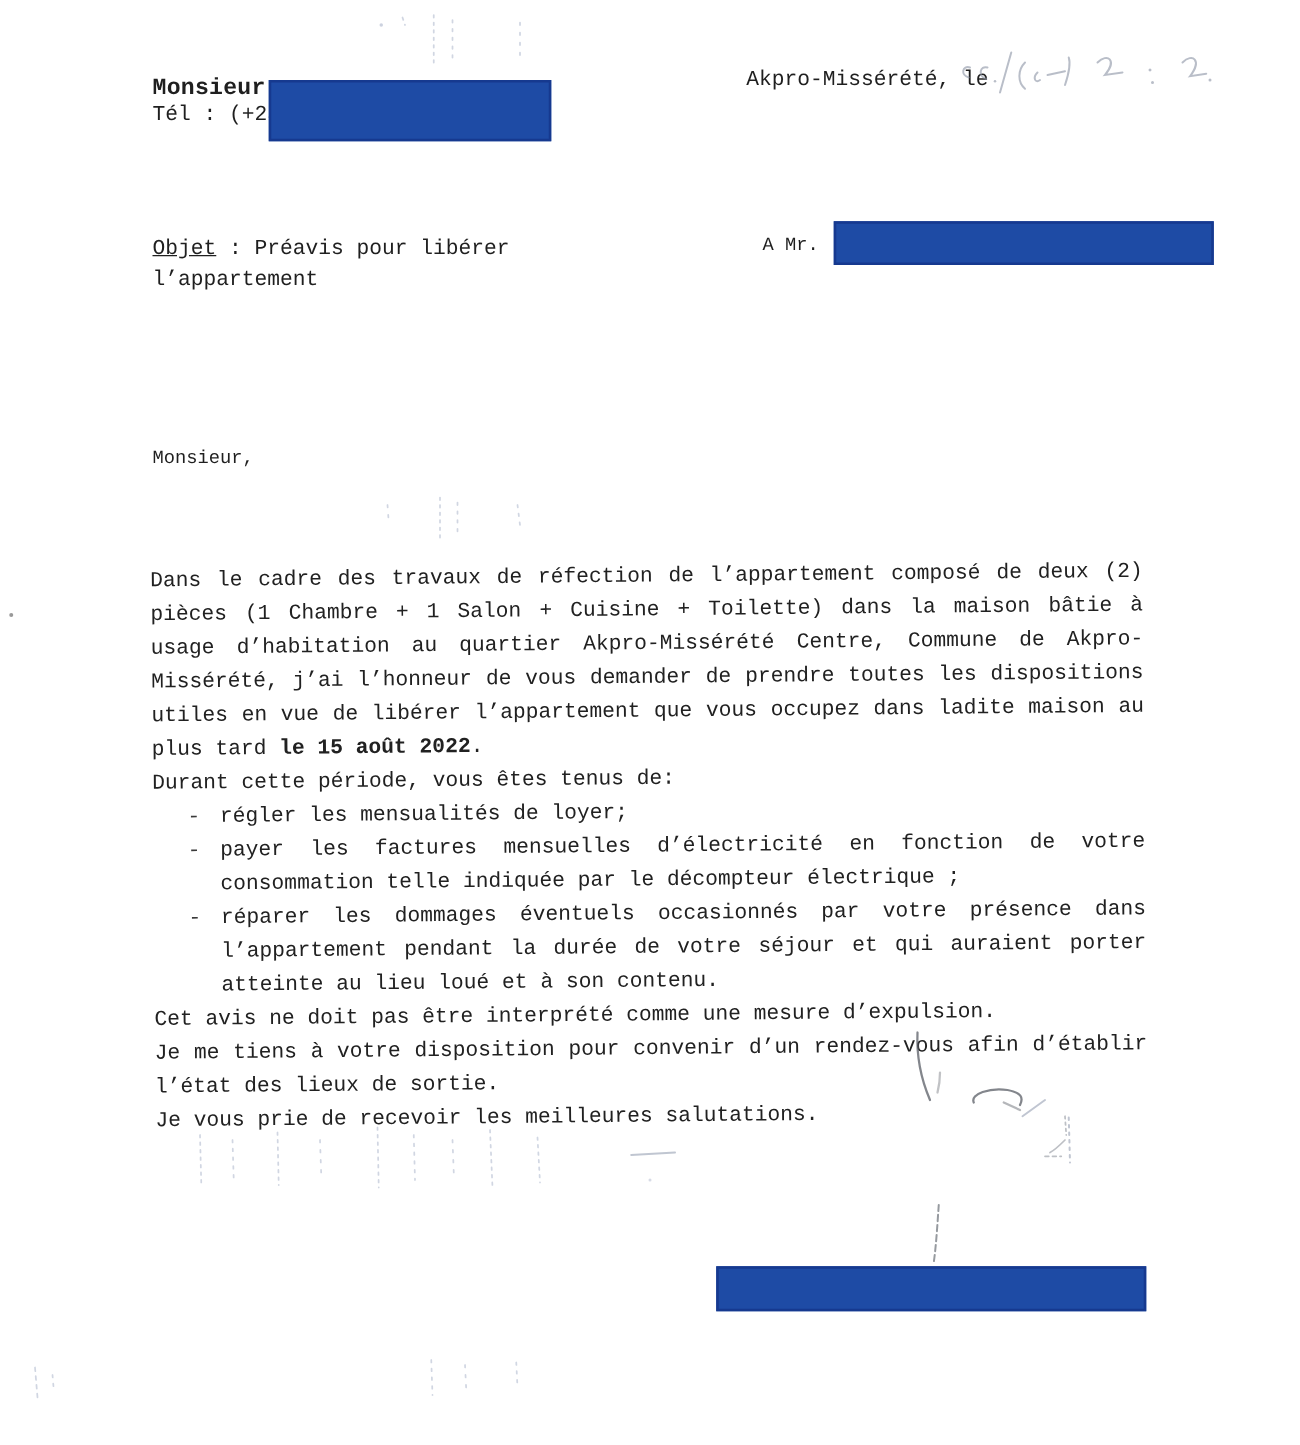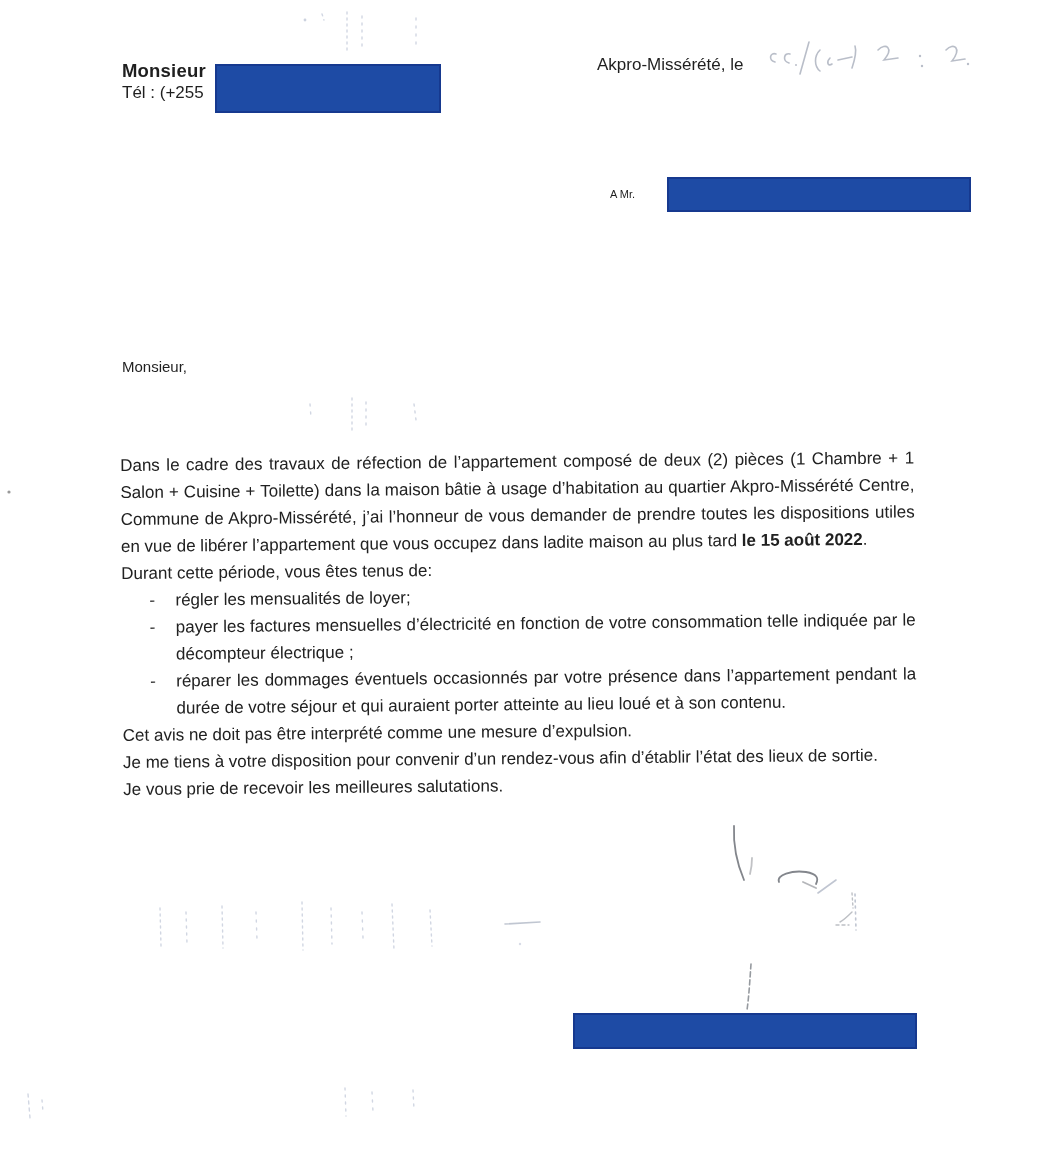--- a/index.html
+++ b/index.html
@@ -1,29 +1,29 @@
 <!DOCTYPE html>
 <html><head>
 <meta charset="utf-8">
 <style>
   html,body{margin:0;padding:0;background:#ffffff;}
   .page{
     position:relative;
     width:1040px;height:1156px;
     background:#ffffff;
     overflow:hidden;
-    font-family:Liberation Sans, sans-serif;
+    font-family:Liberation Mono, monospace;
     color:#1f1f1f;
   }
   .abs{position:absolute;}
   
   .sender{left:122px;top:60px;line-height:22px;font-size:17px;}
   .sender .name{font-weight:bold;font-size:18.5px;letter-spacing:.2px;}
   .place-date{left:597px;top:55px;font-size:17px;}
-  .recipient{left:610px;top:188px;font-size:11px;}
+  .recipient{left:610px;top:188px;font-size:15px;}
   
   .redaction{position:absolute;background:#1e4ba5;border:2px solid #16398f;box-sizing:border-box;}
   .rb-sender{left:215px;top:64px;width:226px;height:49px;}
   .rb-recipient{left:667px;top:177px;width:304px;height:35px;}
   .rb-signature{left:573px;top:1013px;width:344px;height:36px;}
   
   .subject{left:122px;top:187px;font-size:17px;line-height:25px;width:400px;}
   .subject .u{text-decoration:underline;}
   
   .salutation{left:122px;top:358px;font-size:15px;}
@@ -68,20 +68,23 @@
       <path d="M93 8 C95 14, 92 24, 90 30"></path>
       <path d="M116 12 C124 4, 132 10, 122 22 L136 20"></path>
       <circle cx="158" cy="18" r="1.2" fill="#8b93a5" stroke="none"></circle>
       <circle cx="160" cy="28" r="1.2" fill="#8b93a5" stroke="none"></circle>
       <path d="M184 12 C192 4, 200 10, 190 23 L203 21"></path>
       <circle cx="206" cy="26" r="1.2" fill="#8b93a5" stroke="none"></circle>
     </g>
   </svg>
 
   <div class="abs subject">
+    <div>
+      <span class="u">Objet</span><span> : Préavis pour libérer l’appartement</span>
+    </div>
   </div>
 
   <div class="abs recipient">A Mr.</div>
   <div class="redaction rb-recipient" style="background: rgb(30, 75, 165); border-color: rgb(22, 57, 143);"></div>
 
   <div class="abs salutation">Monsieur,</div>
 
   <div class="abs letter-body">
     <p><span>Dans le cadre des travaux de réfection de l’appartement composé de deux (2) pièces (1 Chambre + 1 Salon + Cuisine + Toilette) dans la maison bâtie à usage d’habitation au quartier Akpro-Missérété Centre, Commune de Akpro-Missérété, j’ai l’honneur de vous demander de prendre toutes les dispositions utiles en vue de libérer l’appartement que vous occupez dans ladite maison au plus tard </span><span class="bold">le 15 août 2022</span><span>.</span></p>
     <p>Durant cette période, vous êtes tenus de:</p>

